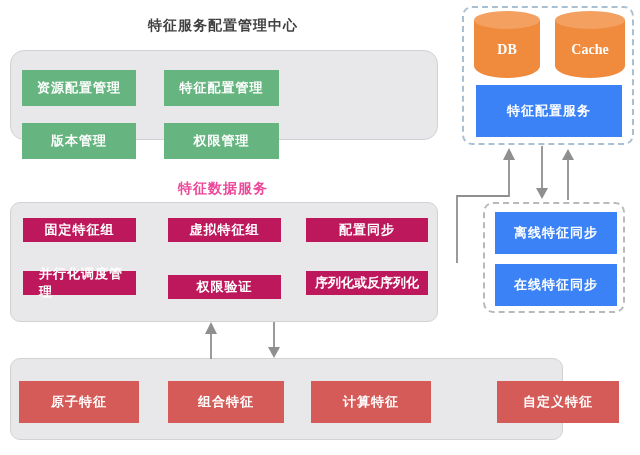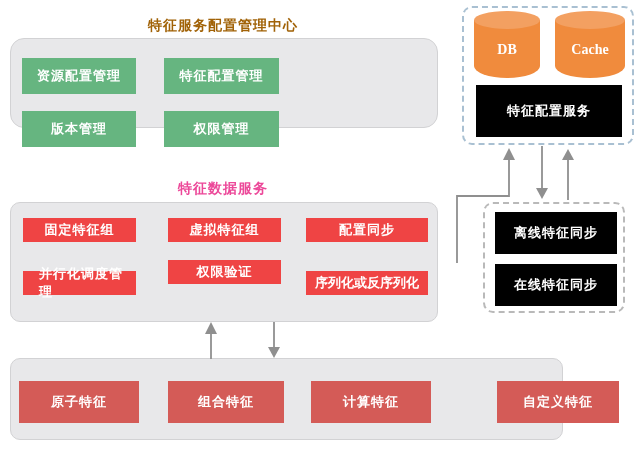--- a/index.html
+++ b/index.html
@@ -5,38 +5,38 @@
   html,body{margin:0;padding:0;background:#ffffff;}
   .canvas{
     position:relative;width:640px;height:455px;overflow:hidden;
     background:#ffffff;
     font-family:"Liberation Sans","DejaVu Sans",sans-serif;
   }
   .group-title{
     position:absolute;left:10px;width:426px;text-align:center;
     font-size:14px;font-weight:bold;letter-spacing:1px;
   }
-  .title-green{color:#a16207;top:17px;}
+  .title-green{color:#404040;top:17px;}
   .title-blue{color:#ec4899;top:180px;}
   .panel{
     position:absolute;background:#e8e8ea;border:1px solid #d2d2d4;
     border-radius:10px;box-sizing:border-box;
   }
-  .panel-config{left:10px;top:38px;width:428px;height:90px;border-radius:14px;}
+  .panel-config{left:10px;top:50px;width:428px;height:90px;border-radius:14px;}
   .panel-data{left:10px;top:202px;width:428px;height:120px;}
   .panel-feature{left:10px;top:358px;width:553px;height:82px;}
   .node{
     position:absolute;display:flex;align-items:center;justify-content:center;
     color:#ffffff;font-size:13px;font-weight:bold;letter-spacing:1px;
     box-sizing:border-box;
   }
   .node-green{background:#66b580;height:36px;}
-  .node-blue{background:#ef4444;height:24px;}
+  .node-blue{background:#be185d;height:24px;}
   .node-red{background:#d45b57;height:42px;}
-  .node-sky{background:#000000;}
+  .node-sky{background:#3b82f6;}
   .dashed-panel{
     position:absolute;background:#ffffff;border-radius:10px;box-sizing:border-box;
   }
   .panel-config-service{left:462px;top:6px;width:172px;height:139px;border:2px dashed #a9c0d2;}
   .panel-sync{left:483px;top:202px;width:142px;height:111px;border:2px dashed #b9b9b9;}
   .cyl{
     position:absolute;background:#f08b3d;
     border-radius:0 0 50% 50% / 0 0 12px 12px;
   }
   .cyl::before{
@@ -63,21 +63,21 @@
   .cfg-2{left:153px;top:19px;width:115px;}
   .cfg-3{left:287px;top:19px;width:131px;}
   .cfg-4{left:11px;top:72px;width:114px;}
   .cfg-5{left:153px;top:72px;width:115px;}
   .cfg-6{left:287px;top:72px;width:131px;}
   
   .dat-1{left:12px;top:15px;width:113px;}
   .dat-2{left:157px;top:15px;width:113px;}
   .dat-3{left:295px;top:15px;width:122px;}
   .dat-4{left:12px;top:68px;width:113px;padding-left:16px;}
-  .dat-5{left:157px;top:57px;width:113px;}
+  .dat-5{left:157px;top:72px;width:113px;}
   .dat-6{left:295px;top:68px;width:122px;letter-spacing:0;}
   
   .fea-1{left:8px;top:22px;width:120px;}
   .fea-2{left:157px;top:22px;width:116px;}
   .fea-3{left:300px;top:22px;width:120px;}
   .fea-4{left:440px;top:22px;width:122px;margin-left:46px;}
   .arrows{position:absolute;left:0;top:0;width:640px;height:455px;pointer-events:none;}
 </style>
 </head>
 <body>

